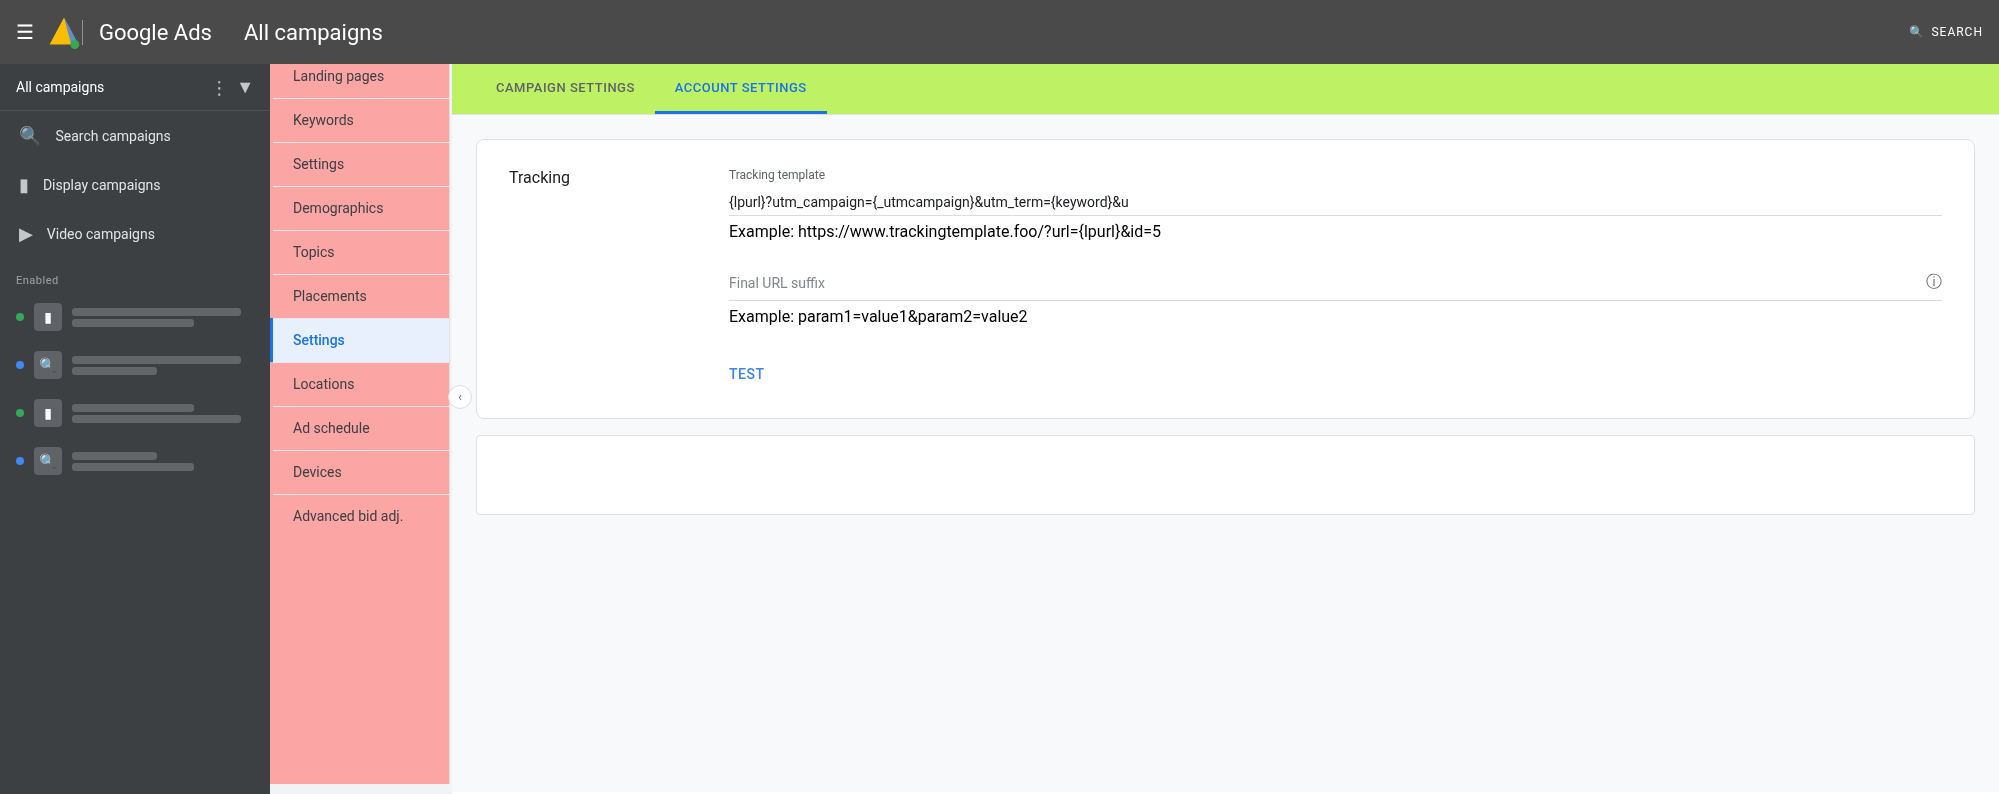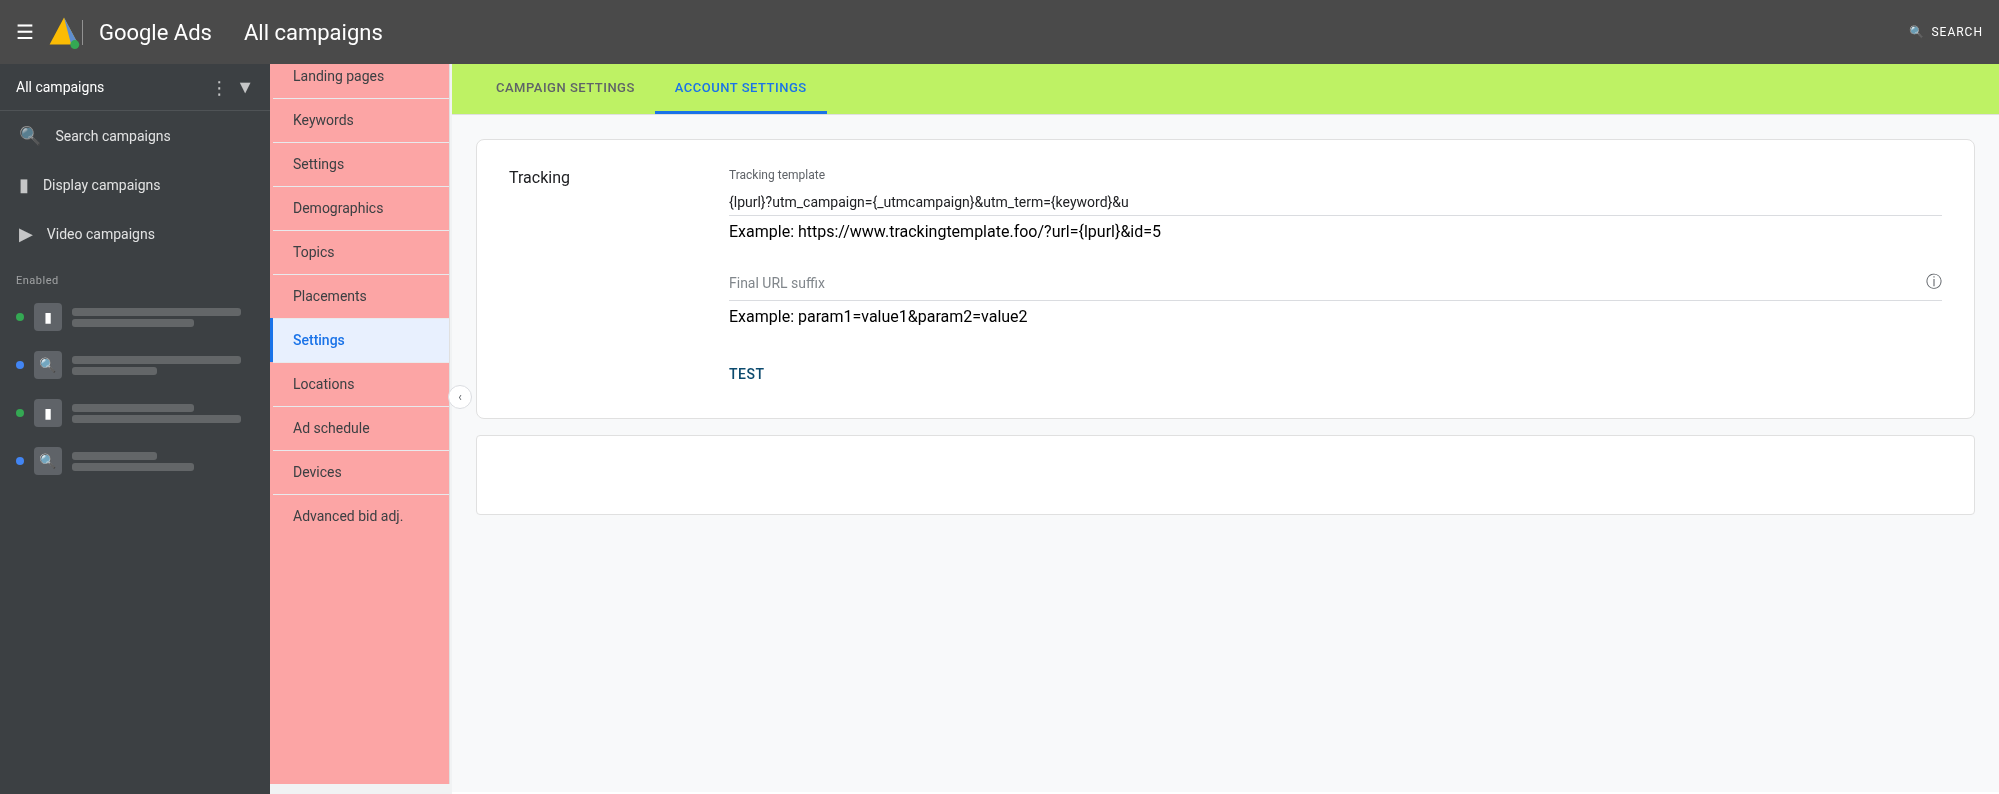--- a/index.html
+++ b/index.html
@@ -313,21 +313,21 @@
       min-height: 36px;
       display: flex;
       align-items: center;
       justify-content: space-between;
     }
     .field-placeholder {
       color: #80868b;
       font-size: 14px;
     }
     .test-btn {
-      color: #0c4a6e;
+      color: #3b82f6;
       font-size: 14px;
       font-weight: 500;
       letter-spacing: 0.5px;
       cursor: pointer;
       padding: 8px 0;
       display: inline-block;
       margin-top: 8px;
     }
     .second-card {
       background: #fff;

